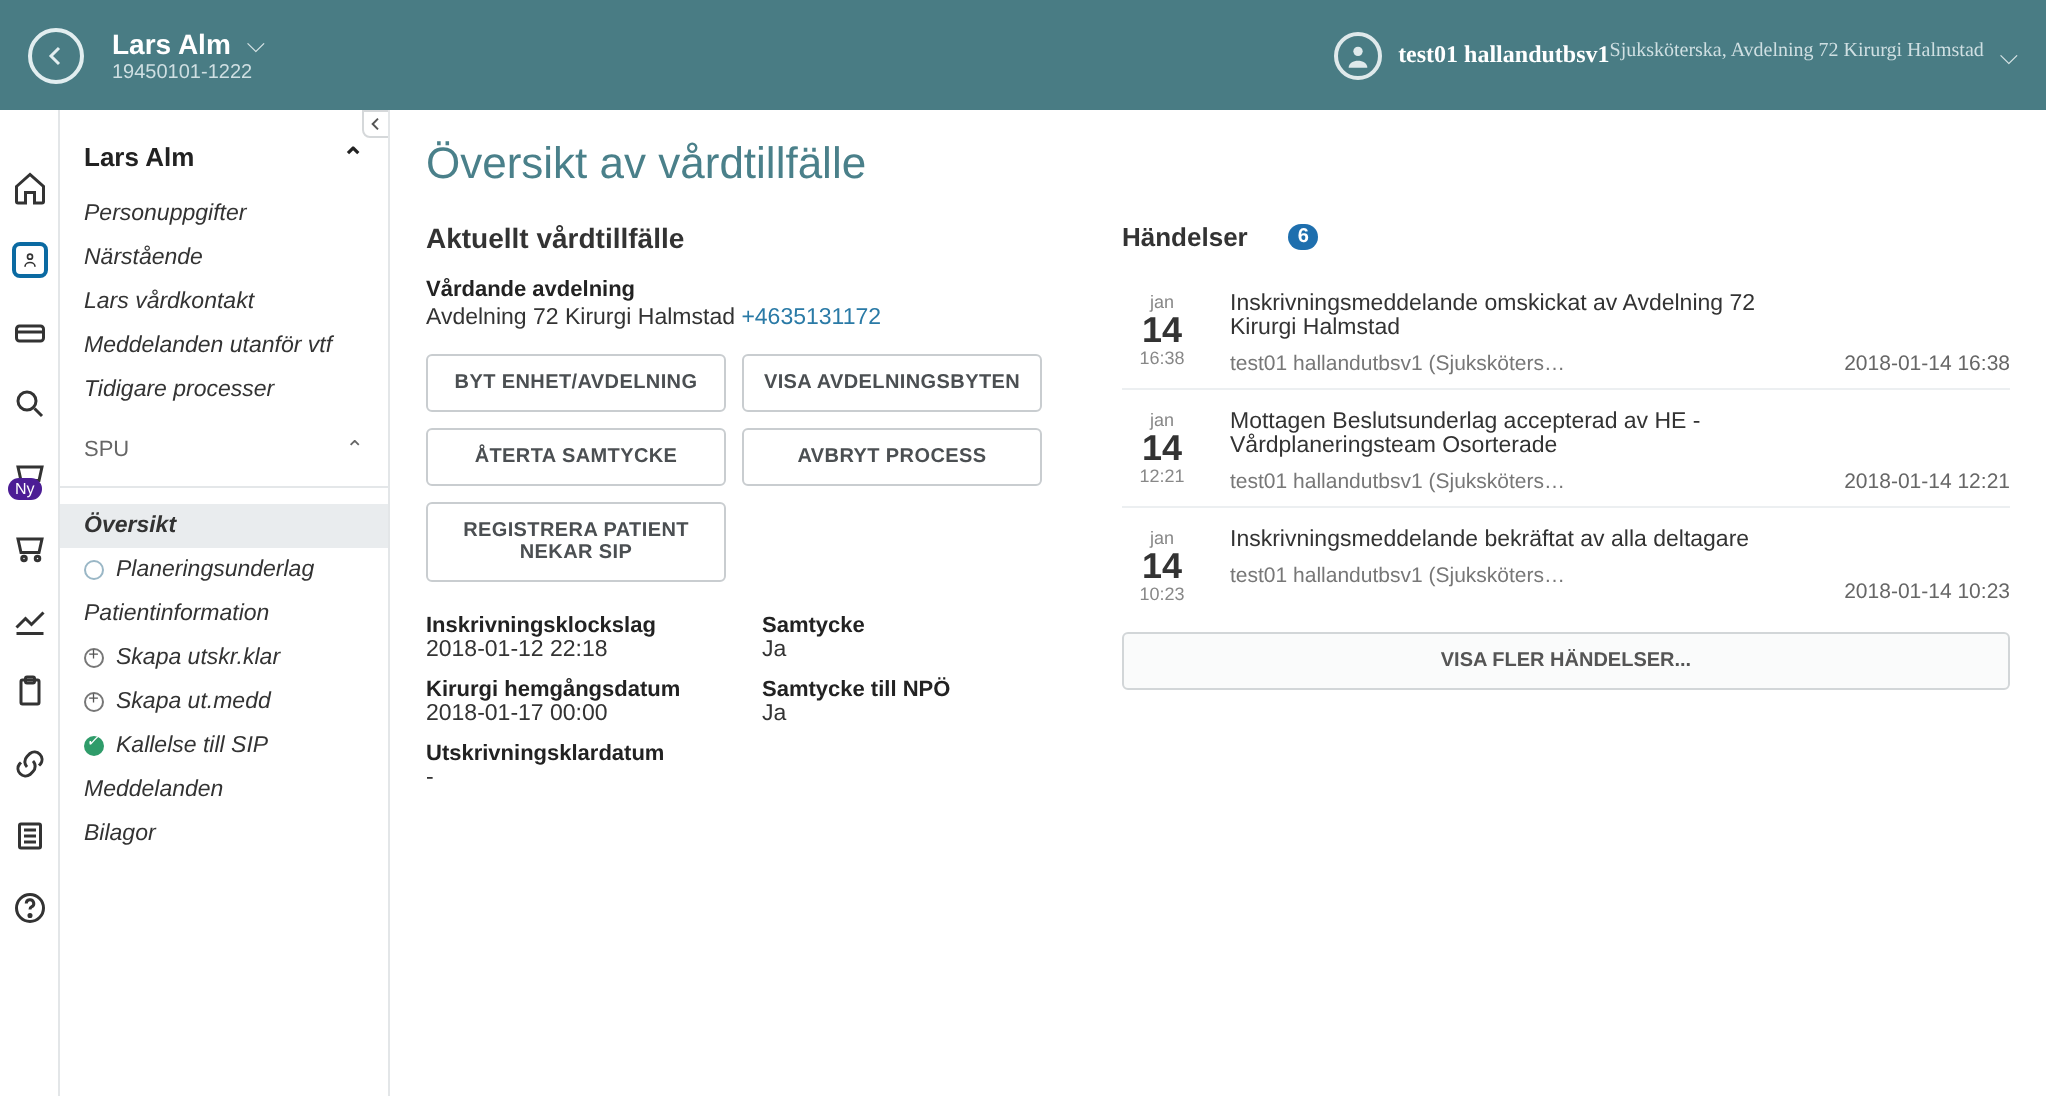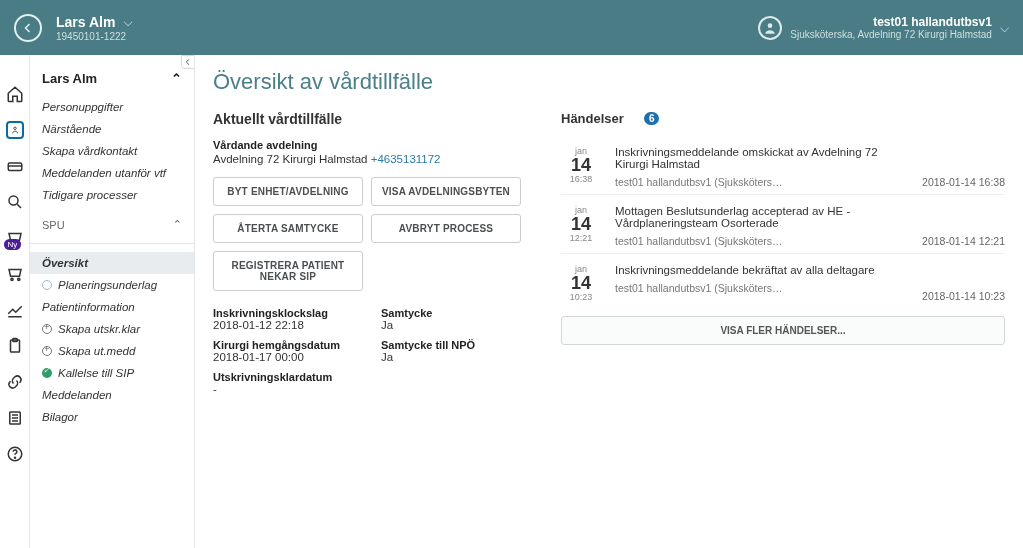--- a/index.html
+++ b/index.html
@@ -11,21 +11,21 @@
   .back-circle svg { width: 12px; height: 12px; stroke: #e2eef0; }
   .patient-block { display: flex; flex-direction: column; }
   .patient-row { display: flex; align-items: center; gap: 8px; }
   .patient-name { font-weight: 600; font-size: 14px; }
   .chev { display: inline-block; color: #d9e5e7; }
   .patient-sub { font-size: 10px; color: #cfdfe2; margin-top: 1px; }
   .hdr-spacer { flex: 1; }
   .user-block { display: flex; align-items: center; gap: 8px; cursor:pointer; }
   .avatar-icon { width: 24px; height: 24px; border: 2px solid #dfe9eb; border-radius: 50%; display: flex; align-items:center; justify-content:center; }
   .avatar-icon svg { width:14px; height:14px; fill:#dfe9eb; }
-  .user-text { display: flex; flex-direction: column; align-items: flex-end;}
+  .user-text { display: flex; flex-direction: row;  font-family: Liberation Serif, serif;}
   .user-text .u1 { font-size: 12px; font-weight: 600; }
   .user-text .u2 { font-size: 10px; color: #cfdfe2; }
 
   
   .page { display: flex; height: calc(100% - 55px); }
   .iconbar { width: 30px; border-right: 1px solid #e3e6e8; display: flex; flex-direction: column; align-items: center; padding-top: 30px; gap: 18px; position: relative;}
   .iconbar .nav-icon { width: 18px; height: 18px; display:flex; align-items:center; justify-content:center; cursor:pointer; color:#444; }
   .iconbar .nav-icon svg { width: 18px; height: 18px; stroke:#333; fill:none; }
   .iconbar .nav-icon.active { border:2px solid #0b6aa2; border-radius:4px; padding:2px; }
   .iconbar .badge-wrap { position: relative; }
@@ -198,21 +198,21 @@
 
     <div class="sp-group">
       <div class="sp-head">
         <span>Lars Alm</span>
         <span>⌃</span>
       </div>
     </div>
     <div class="sp-items">
       <div class="sp-item">Personuppgifter</div>
       <div class="sp-item">Närstående</div>
-      <div class="sp-item">Skapa vårdkontakt</div>
+      <div class="sp-item">Lars vårdkontakt</div>
       <div class="sp-item">Meddelanden utanför vtf</div>
       <div class="sp-item">Tidigare processer</div>
     </div>
 
     <div class="sp-group">
       <div class="sp-head small">
         <span>SPU</span>
         <span>⌃</span>
       </div>
     </div>

